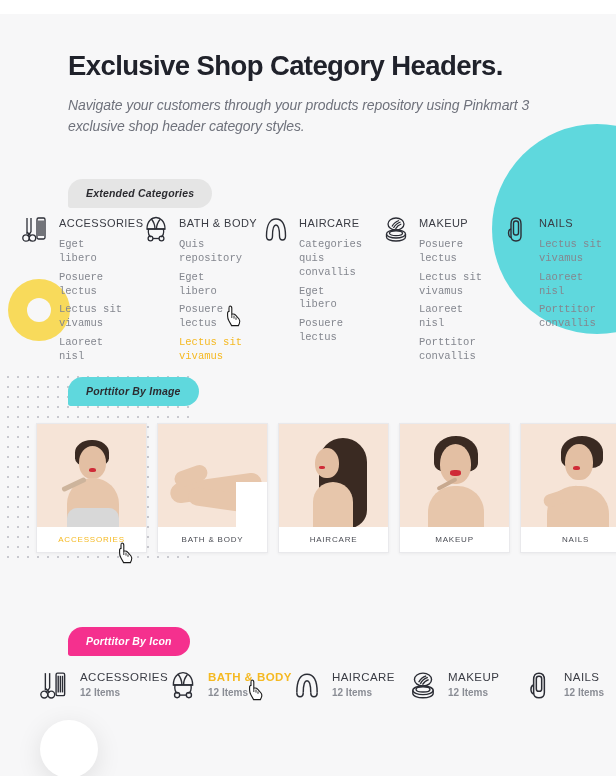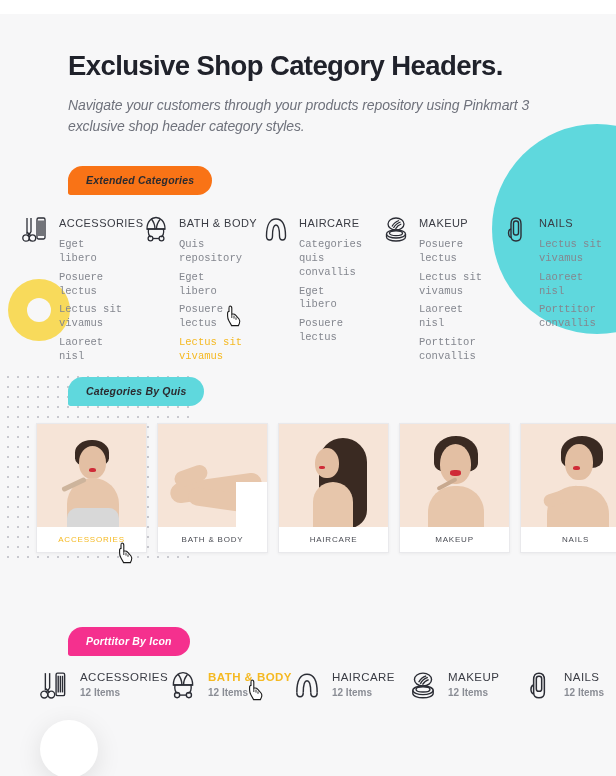--- a/index.html
+++ b/index.html
@@ -79,22 +79,22 @@
   
   .badge{
     display:inline-block;
     padding:8px 18px 9px 18px;
     font-size:10.5px; font-style:italic; font-weight:bold;
     letter-spacing:0.2px;
     white-space:nowrap;
     position:absolute; z-index:6;
   }
   .badge-extended{
-    left:68px; top:152px;
-    background:#f97316; color:#2b2b30;
+    left:68px; top:165px;
+    background:#e5e5e5; color:#2b2b30;
     border-radius:22px 22px 22px 4px;
   }
   .badge-byimage{
     left:68px; top:363px;
     background:#5fd8dd; color:#2b2b30;
     border-radius:22px 22px 22px 4px;
   }
   .badge-byicon{
     left:68px; top:613px;
     background:#f5308e; color:#ffffff;
@@ -189,21 +189,21 @@
     <div class="deco-teal-circle"></div>
     <div class="deco-yellow-ring"></div>
     <div class="deco-white-circle"></div>
 
     <div class="header">
       <div class="page-title">Exclusive Shop Category Headers.</div>
       <div class="page-subtitle">Navigate your customers through your products repository using Pinkmart 3 exclusive shop header category styles.</div>
     </div>
 
     <div class="badge badge-extended">Extended Categories</div>
-    <div class="badge badge-byimage">Categories By Quis</div>
+    <div class="badge badge-byimage">Porttitor By Image</div>
     <div class="badge badge-byicon">Porttitor By Icon</div>
 
     <div class="extended">
 
       <div class="ext-col">
         <div class="ext-icon">
           <svg width="28" height="30" viewBox="0 0 28 30" fill="none" stroke="#2b2d35" stroke-width="1.3">
             <path d="M5 3 L5 17"></path>
             <path d="M9 3 L9 17"></path>
             <path d="M5 17 L5 19"></path>

